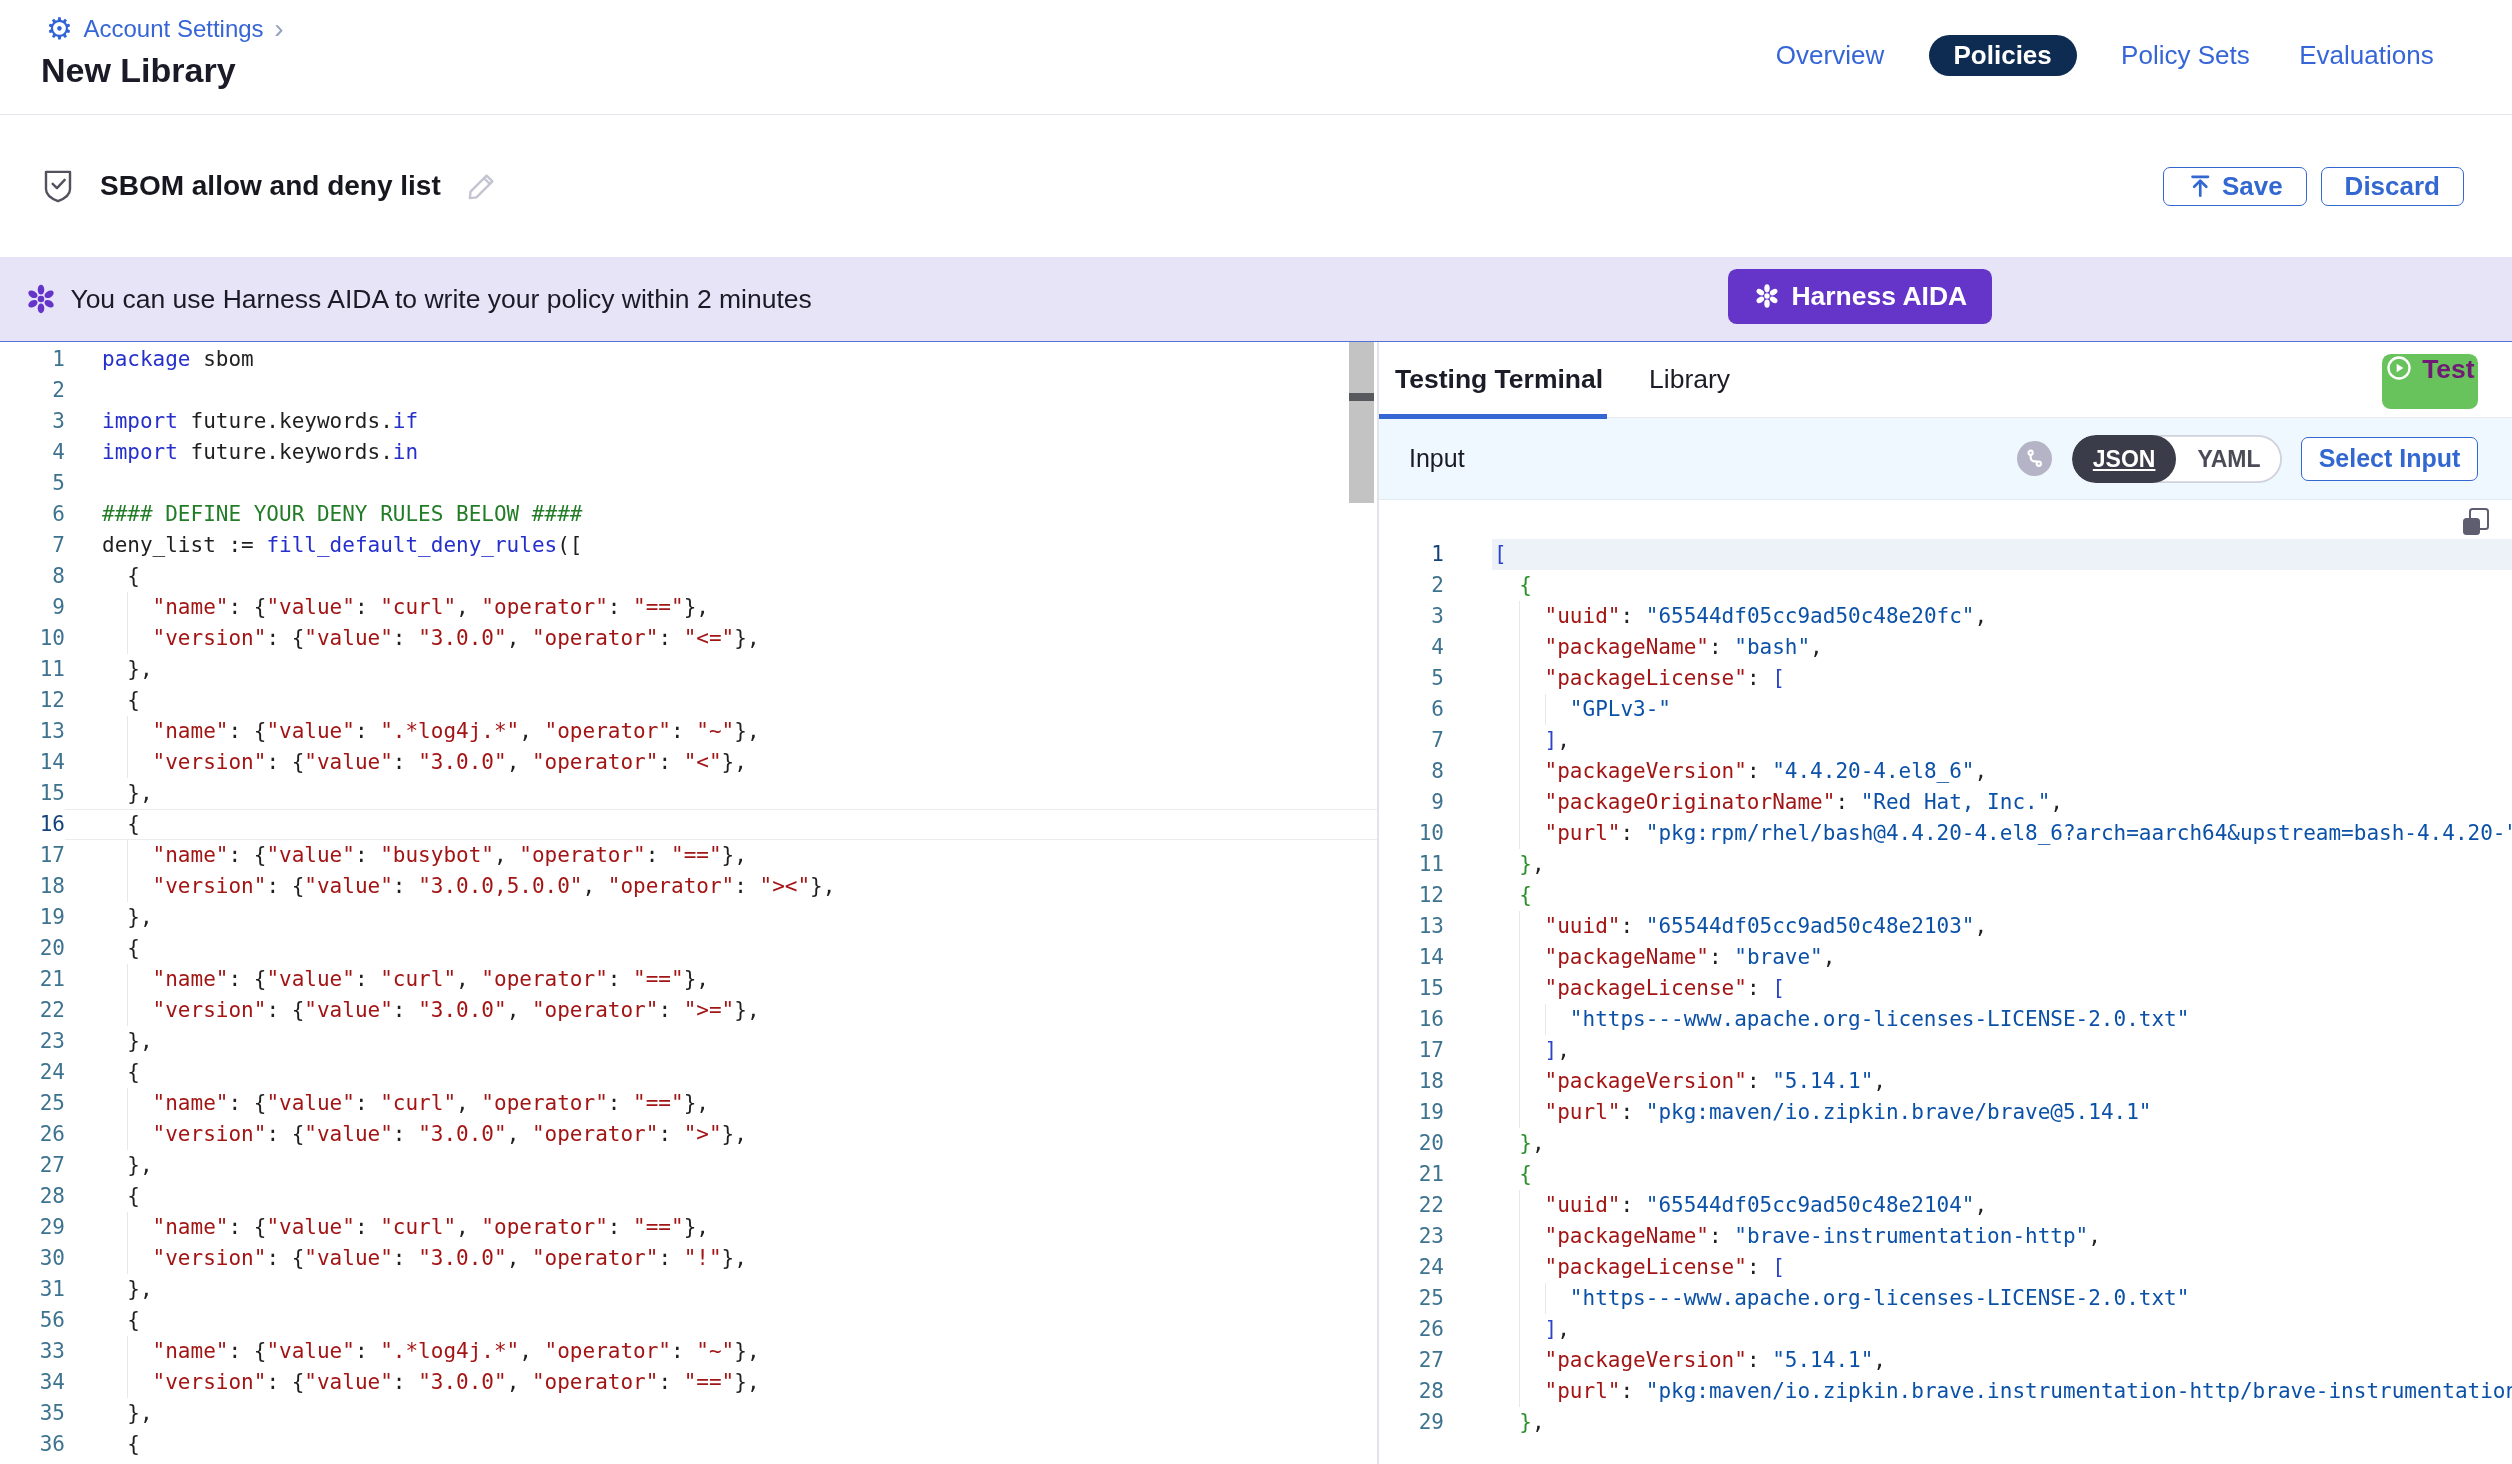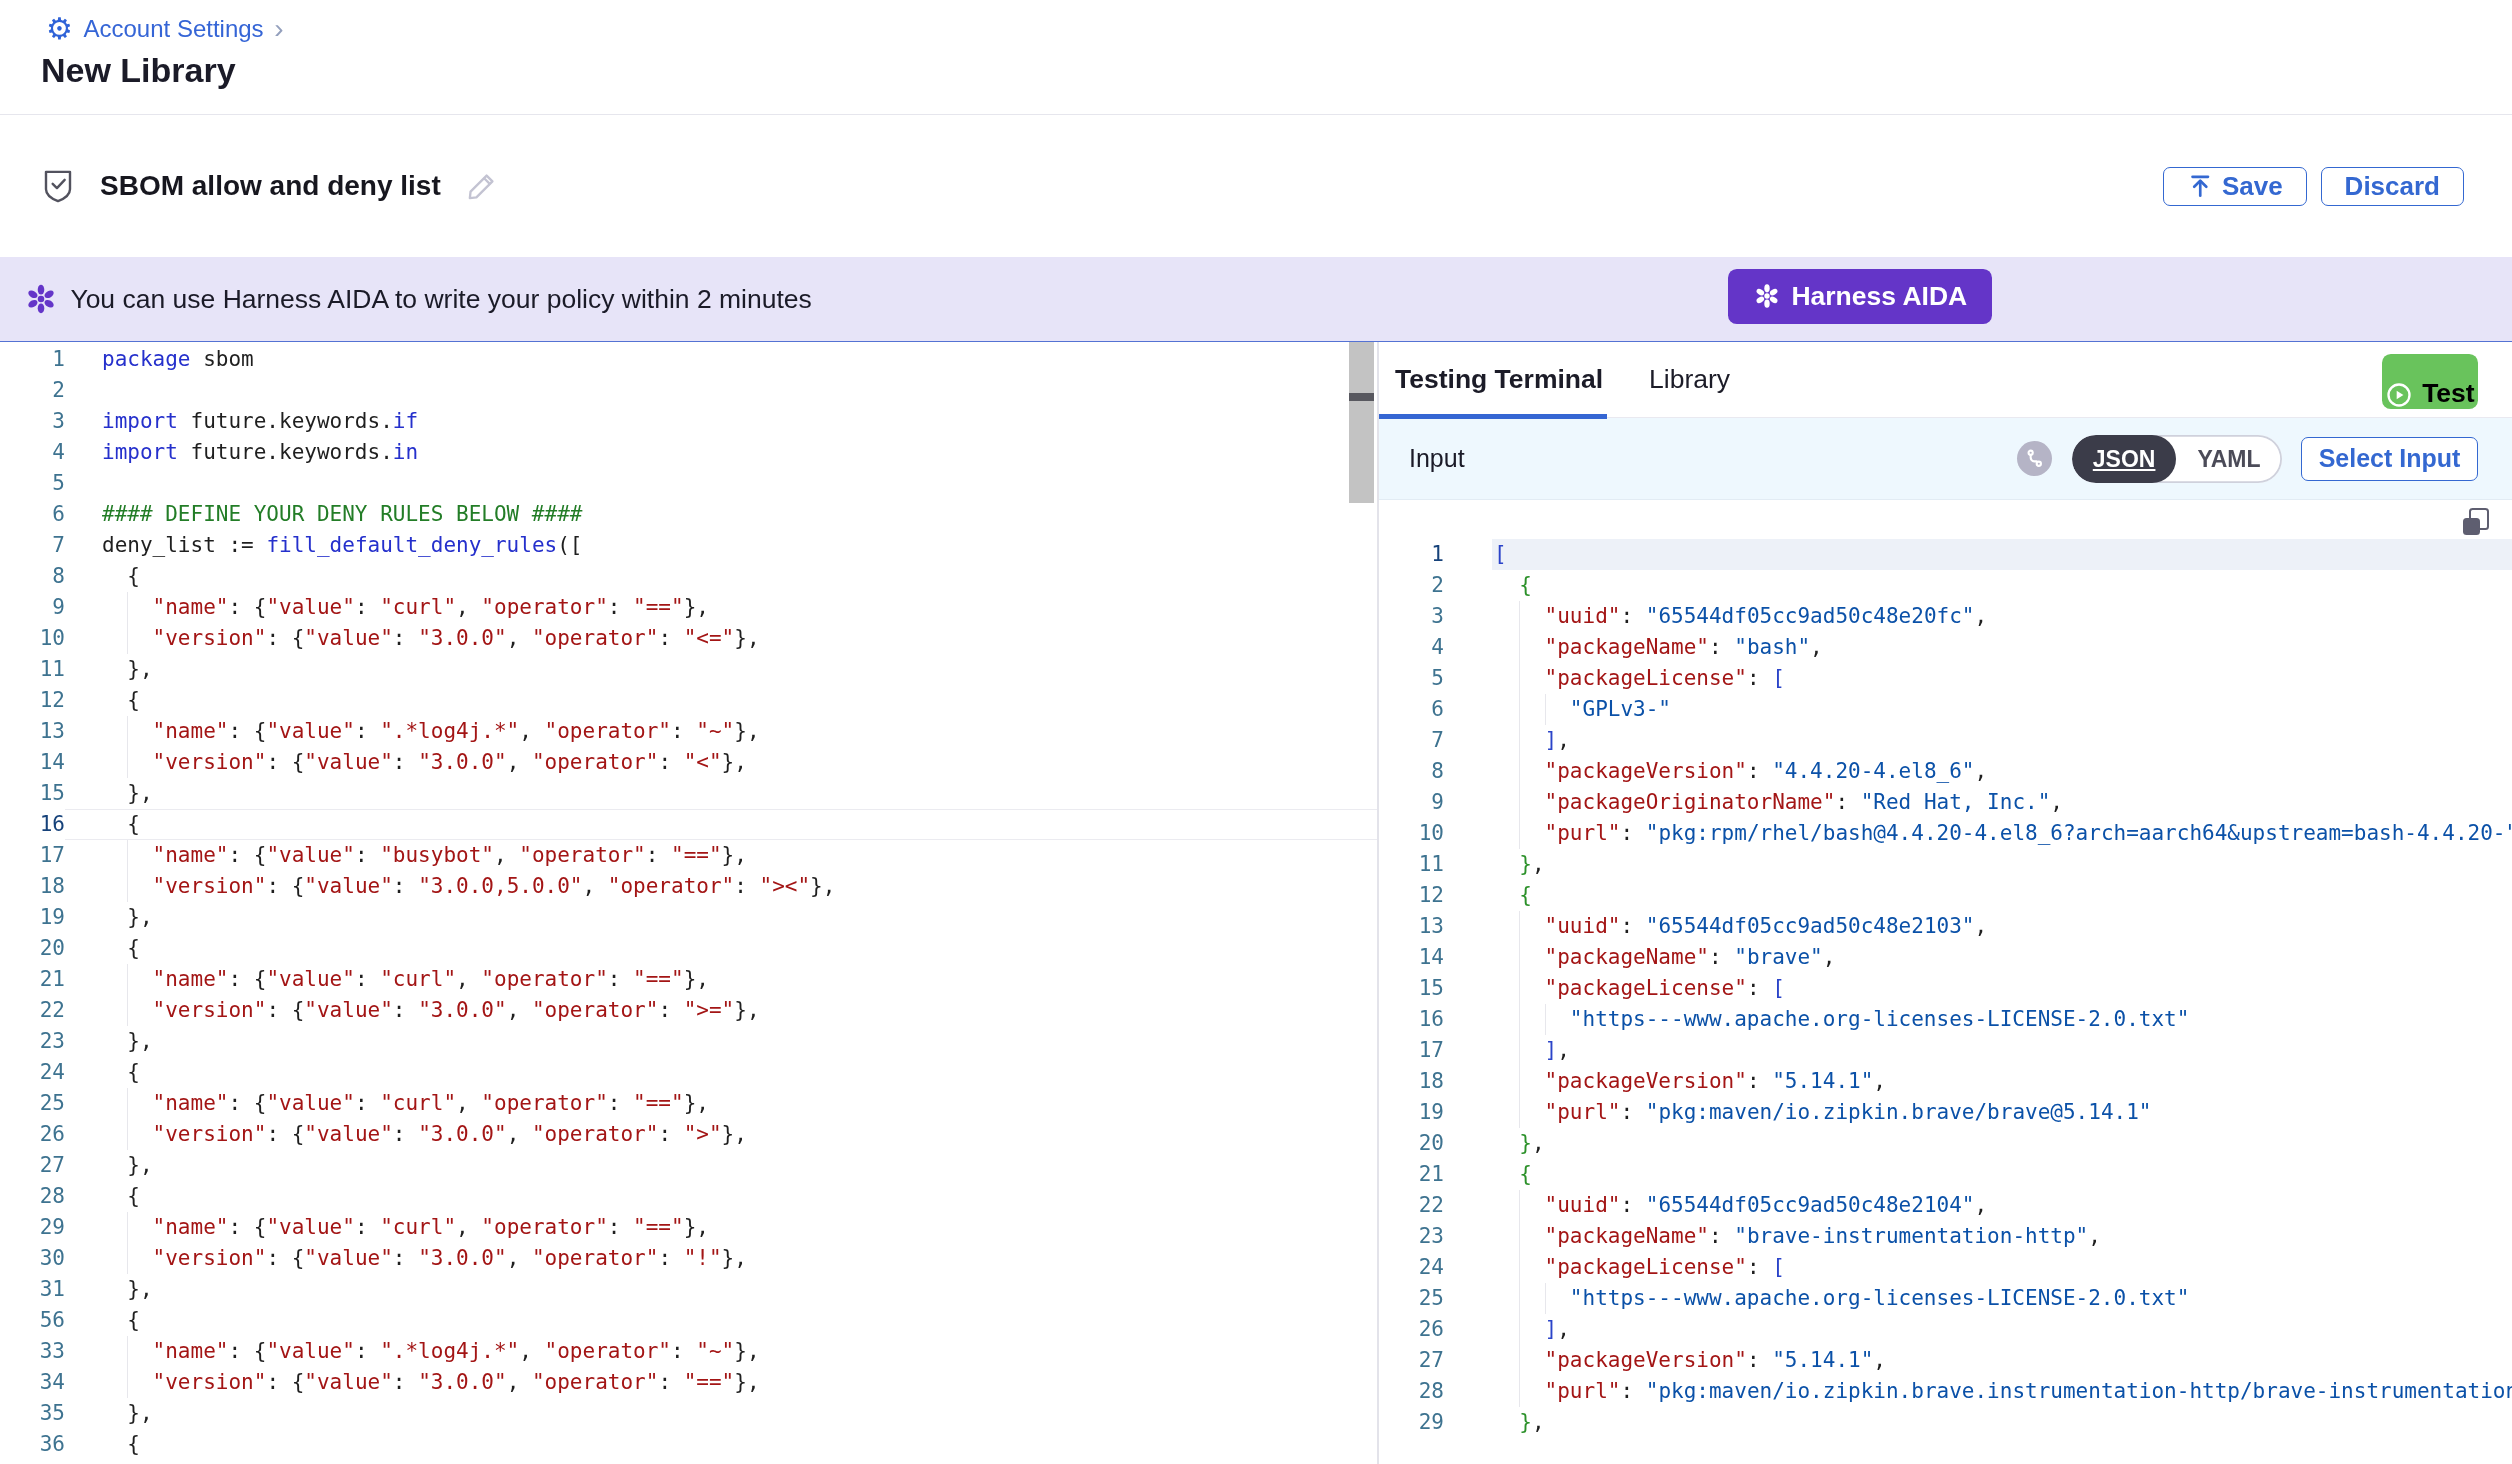--- a/index.html
+++ b/index.html
@@ -51,21 +51,21 @@
   .tk-pb { color:#2b44c9; } .tk-pg { color:#2b9029; }
   
   .vscroll { position:absolute; top:0; right:2.7px; width:25px; height:100%; }
   .vthumb { position:absolute; top:0; left:0; width:100%; height:161px; background:#c3c3c3; cursor:grab; }
   .vmark { position:absolute; top:51px; left:0; width:100%; height:8px; background:#58585f; }
   
   .rtabs { position:relative; height:76px; border-bottom:1.8px solid #e9e9f0; display:flex; align-items:center; padding-left:16px; gap:46px; background:#fff; }
   .rtab { font-size:26.5px; color:#1c1c28; cursor:pointer; position:relative; height:100%; display:flex; align-items:center; }
   .rtab.active { font-weight:700; }
   .rtab.active::after { content:""; position:absolute; left:-16px; width:228px; bottom:-1.8px; height:4.4px; background:#3566d3; }
-  .test-btn { position:absolute; right:34px; top:11.5px; width:96px; height:55px; background:#69c35c; border:none; border-radius:8.8px; color:#000000; font-size:26.5px; font-weight:700; font-family:"Liberation Sans",sans-serif; display:flex; align-items:flex-end; justify-content:center; gap:8.8px; cursor:pointer; }
+  .test-btn { position:absolute; right:34px; top:11.5px; width:96px; height:55px; background:#69c35c; border:none; border-radius:8.8px; color:#701a75; font-size:26.5px; font-weight:700; font-family:"Liberation Sans",sans-serif; display:flex; align-items:flex-start; justify-content:center; gap:8.8px; cursor:pointer; }
   
   .input-bar { height:82px; background:#eef8fe; display:flex; align-items:center; padding:0 34px 0 30px; border-bottom:0.9px solid #e2ecf4;gap:28px; }
   .input-label { font-size:25px; color:#1b1b28; }
   .input-right { margin-left:auto; display:flex; align-items:center; gap:19.5px; }
   .fork-badge { width:35px; height:35px; border-radius:50%; background:#b5b4c6; display:flex; align-items:center; justify-content:center; }
   .toggle { display:flex; align-items:center; background:#fff; border-radius:25px; box-shadow:inset 0 0 0 1.8px #cfd1dc; height:48px; overflow:hidden; cursor:pointer; }
   .tg-seg { font-size:23px; font-weight:700; padding:0 21px; height:48px; line-height:48px; color:#4b4b58; }
   .tg-seg.on { background:#3b3c49; color:#ffffff; border-radius:25px;text-decoration:underline; }
   .select-input-btn { width:177px; height:44px; border:1.8px solid #3468d1; background:#fff; border-radius:7px; color:#3468d1; font-size:25px; font-weight:600; font-family:"Liberation Sans",sans-serif; cursor:pointer; }
   
@@ -80,20 +80,26 @@
 
 <div id="app">
 
   <div class="header">
     <div class="breadcrumb">
       <span class="gear">⚙</span>
       <a class="crumb-link">Account Settings</a>
       <span class="crumb-sep">›</span>
     </div>
     <div class="page-title">New Library</div>
+    <div class="nav" id="top-nav">
+        <div class="nav-item">Overview</div>
+        <div class="nav-item active">Policies</div>
+        <div class="nav-item">Policy Sets</div>
+        <div class="nav-item">Evaluations</div>
+      </div>
   </div>
 
   <div class="policy-bar">
     <svg class="shield-icon" viewBox="0 0 24 26" fill="none" stroke="#52525e" stroke-width="1.8" stroke-linecap="round" stroke-linejoin="round">
       <path d="M3 2h18v13c0 4-4 7-9 9-5-2-9-5-9-9z"></path>
       <path d="M8 11l3.2 3.2L17 8"></path>
     </svg>
     <span class="policy-name">SBOM allow and deny list</span>
     <svg class="pencil-icon" viewBox="0 0 24 24" fill="none" stroke="#c3c3d2" stroke-width="1.6" stroke-linecap="round" stroke-linejoin="round">
       <path d="M15.5 4.5l4 4L8.5 19.5 4 20l.5-4.5z"></path>

